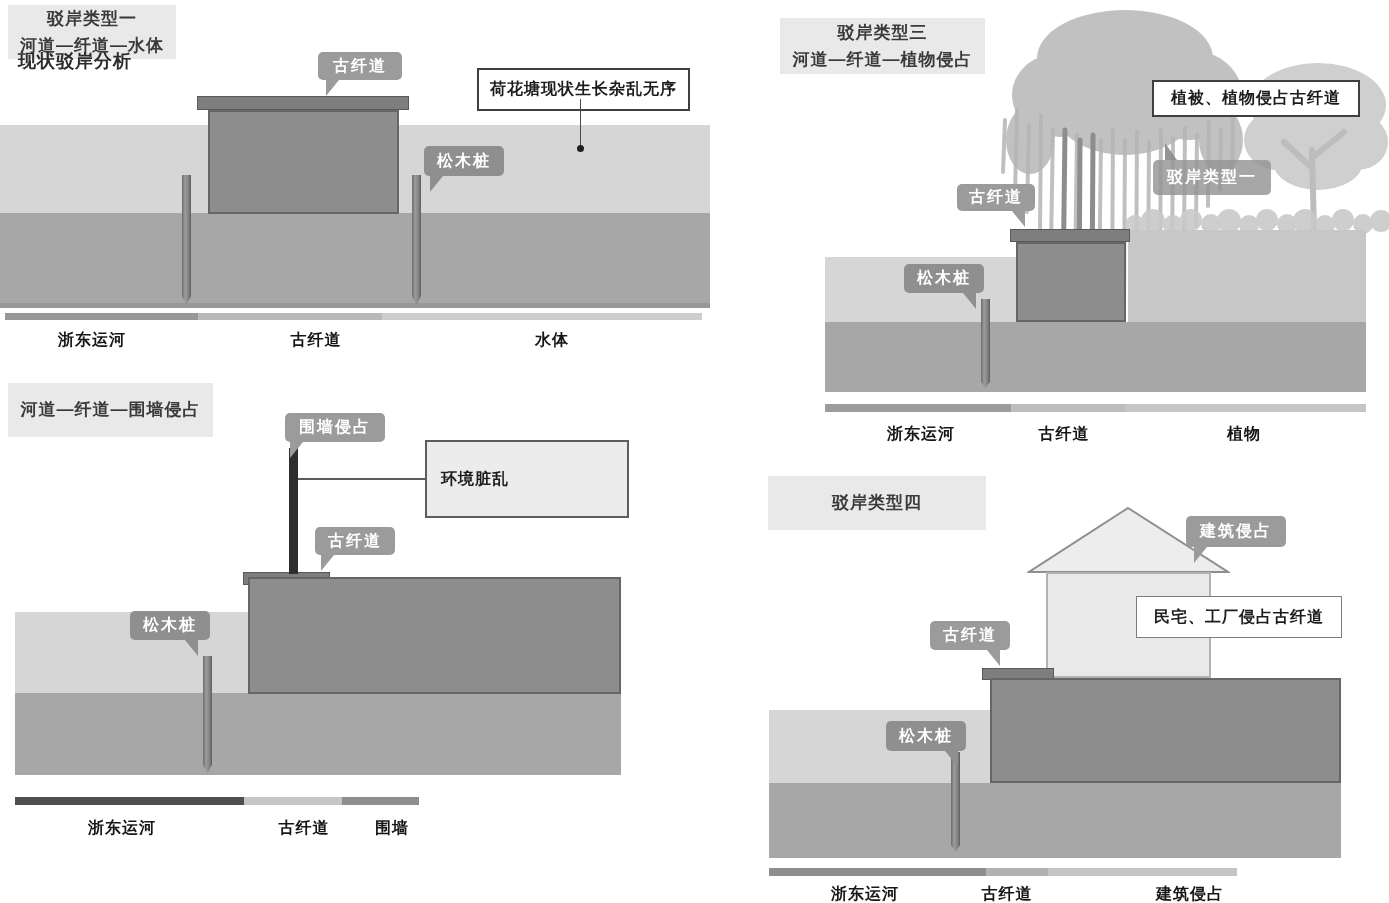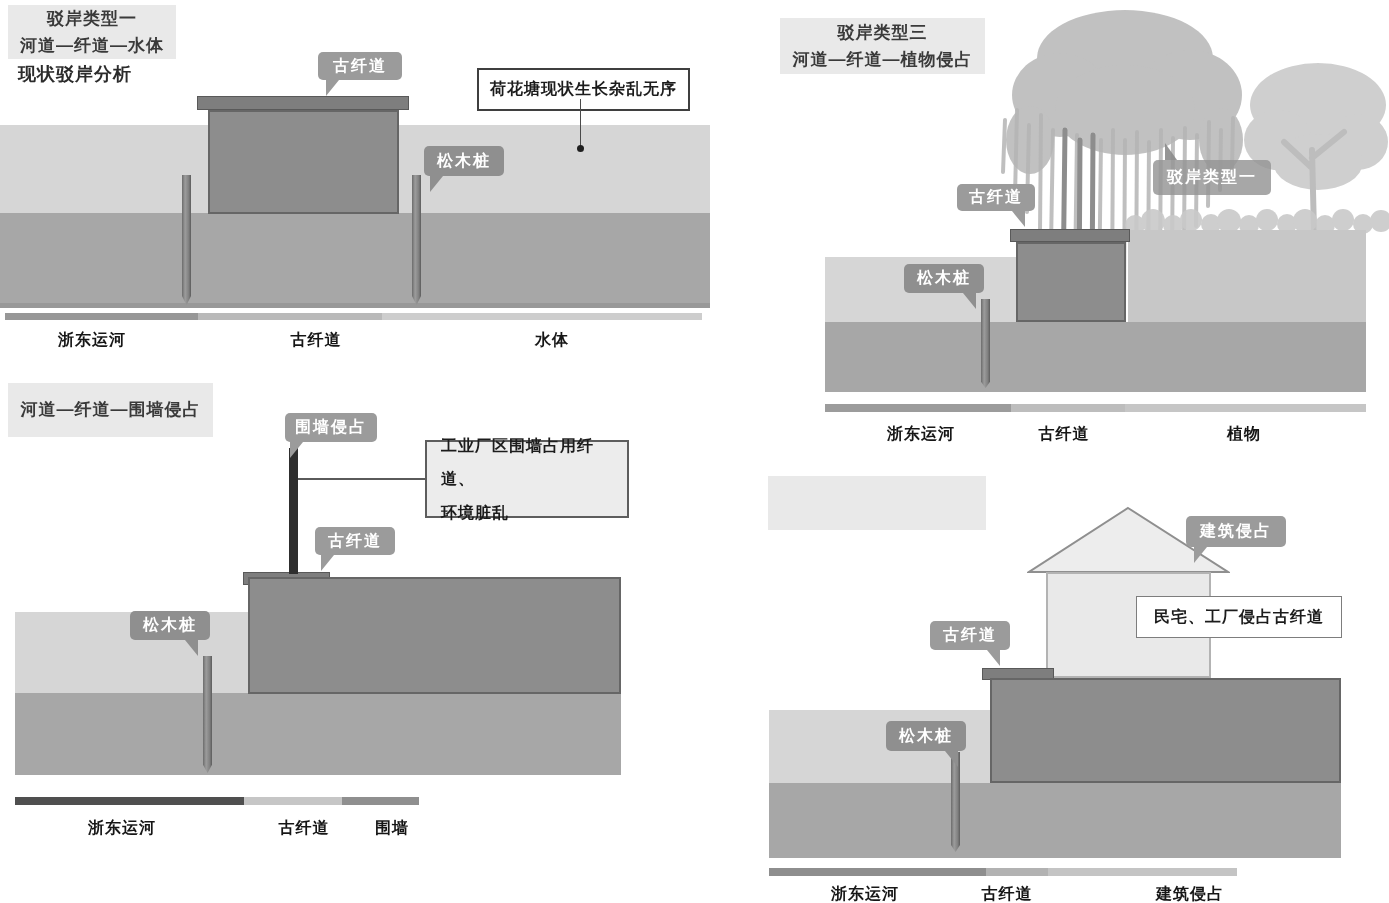--- a/index.html
+++ b/index.html
@@ -32,21 +32,21 @@
 </head>
 <body>
 
 <div class="page">
 
   <section class="panel" style="left:0;top:0;width:710px;height:370px;">
     <div class="abs title-box" style="left:8px;top:5px;width:168px;height:54px;">
       <div>驳岸类型一</div>
       <div>河道—纤道—水体</div>
     </div>
-    <div class="abs subtitle" style="left:18px;top:62px;">现状驳岸分析</div>
+    <div class="abs subtitle" style="left:18px;top:49px;">现状驳岸分析</div>
 
     <div class="abs band-water" style="left:0;top:125px;width:710px;height:88px;"></div>
     <div class="abs band-ground" style="left:0;top:213px;width:710px;height:95px;border-bottom:5px solid #989898;"></div>
 
     <div class="abs pile" style="left:182px;top:175px;width:9px;height:130px;"></div>
     <div class="abs pile" style="left:412px;top:175px;width:9px;height:130px;"></div>
 
     <div class="abs cap" style="left:197px;top:96px;width:212px;height:14px;"></div>
     <div class="abs block" style="left:208px;top:110px;width:191px;height:104px;"></div>
 
@@ -84,27 +84,26 @@
     <div class="abs band-ground" style="left:15px;top:318px;width:606px;height:82px;"></div>
 
     <div class="abs pile" style="left:203px;top:281px;width:9px;height:117px;"></div>
 
     <div class="abs cap" style="left:243px;top:197px;width:87px;height:13px;"></div>
     <div class="abs block" style="left:248px;top:202px;width:373px;height:117px;"></div>
 
     <div class="abs" style="left:289px;top:73px;width:9px;height:126px;background:#2e2e2e;"></div>
     <div class="abs" style="left:298px;top:103px;width:127px;height:2px;background:#5a5a5a;"></div>
 
-    <div class="abs bubble" style="left:285px;top:38px;width:92px;height:29px;background:#9b9b9b;">
+    <div class="abs bubble" style="left:285px;top:38px;width:100px;height:29px;background:#9b9b9b;">
       <span>围墙侵占</span>
       <i class="tail tail-dl" style="left:5px;top:100%;color:#9b9b9b;"></i>
     </div>
 
     <div class="abs annotation gray" style="left:425px;top:65px;width:204px;height:78px;">
-      <span>工业厂区围墙占用纤道、</span>
       <span>环境脏乱</span>
     </div>
 
     <div class="abs bubble" style="left:315px;top:152px;width:80px;height:28px;background:#9b9b9b;">
       <span>古纤道</span>
       <i class="tail tail-dl" style="left:6px;top:100%;color:#9b9b9b;"></i>
     </div>
     <div class="abs bubble" style="left:130px;top:236px;width:80px;height:29px;background:#8f8f8f;">
       <span>松木桩</span>
       <i class="tail tail-dr" style="right:12px;top:100%;color:#8f8f8f;"></i>
@@ -194,20 +193,23 @@
 
     <div class="abs" style="left:408px;top:230px;width:238px;height:92px;background:#c7c7c7;"></div>
     <div class="abs band-water" style="left:105px;top:257px;width:191px;height:65px;"></div>
     <div class="abs band-ground" style="left:105px;top:322px;width:541px;height:70px;"></div>
 
     <div class="abs pile" style="left:261px;top:299px;width:9px;height:89px;"></div>
 
     <div class="abs cap" style="left:290px;top:229px;width:120px;height:13px;"></div>
     <div class="abs block" style="left:296px;top:242px;width:110px;height:80px;"></div>
 
+    <div class="abs annotation" style="left:432px;top:80px;width:208px;height:37px;">
+        <span>植被、植物侵占古纤道</span>
+      </div>
 
     <div class="abs bubble" style="left:433px;top:160px;width:118px;height:35px;background:rgba(148,148,148,0.82);">
       <span>驳岸类型一</span>
       <i class="tail tail-up" style="left:12px;bottom:100%;color:rgba(138,138,138,0.9);"></i>
     </div>
 
     <div class="abs bubble" style="left:237px;top:184px;width:78px;height:27px;background:#9b9b9b;">
       <span>古纤道</span>
       <i class="tail tail-dr" style="right:10px;top:100%;color:#9b9b9b;"></i>
     </div>
@@ -221,20 +223,21 @@
       <span class="seg" style="left: 186px; width: 114px; background-color: rgb(189, 189, 189);"></span>
       <span class="seg" style="left: 300px; width: 241px; background-color: rgb(198, 198, 198);"></span>
     </div>
     <div class="abs legend-label" style="left:201px;top:424px;">浙东运河</div>
     <div class="abs legend-label" style="left:344px;top:424px;">古纤道</div>
     <div class="abs legend-label" style="left:524px;top:424px;font-family:Liberation Mono, monospace;">植物</div>
   </section>
 
   <section class="panel" style="left:720px;top:460px;width:669px;height:443px;">
     <div class="abs title-box" style="left:48px;top:16px;width:218px;height:54px;">
+      <div>驳岸类型四</div>
     </div>
 
     <svg class="abs" style="left:307px;top:45px;" width="203" height="70" viewBox="0 0 203 70">
       <polygon points="101,3 201,67 2,67" fill="#ededed" stroke="#8f8f8f" stroke-width="2"></polygon>
     </svg>
     <div class="abs" style="left:326px;top:112px;width:165px;height:106px;background:#e9e9e9;border:2px solid #b3b3b3;"></div>
 
     <div class="abs bubble" style="left:466px;top:56px;width:100px;height:31px;background:#9b9b9b;">
       <span>建筑侵占</span>
       <i class="tail tail-dl" style="left:8px;top:100%;color:#9b9b9b;"></i>

